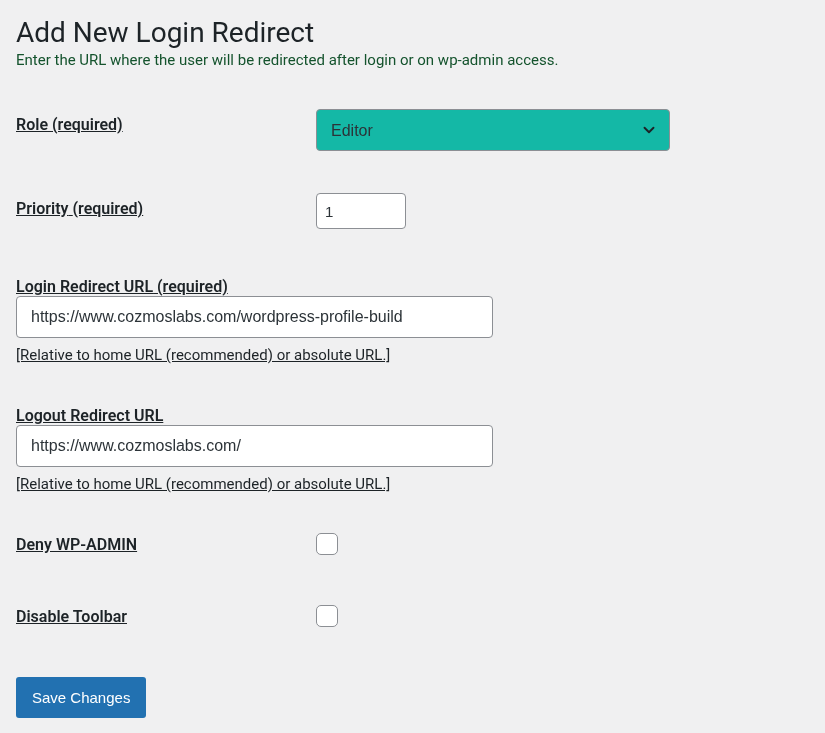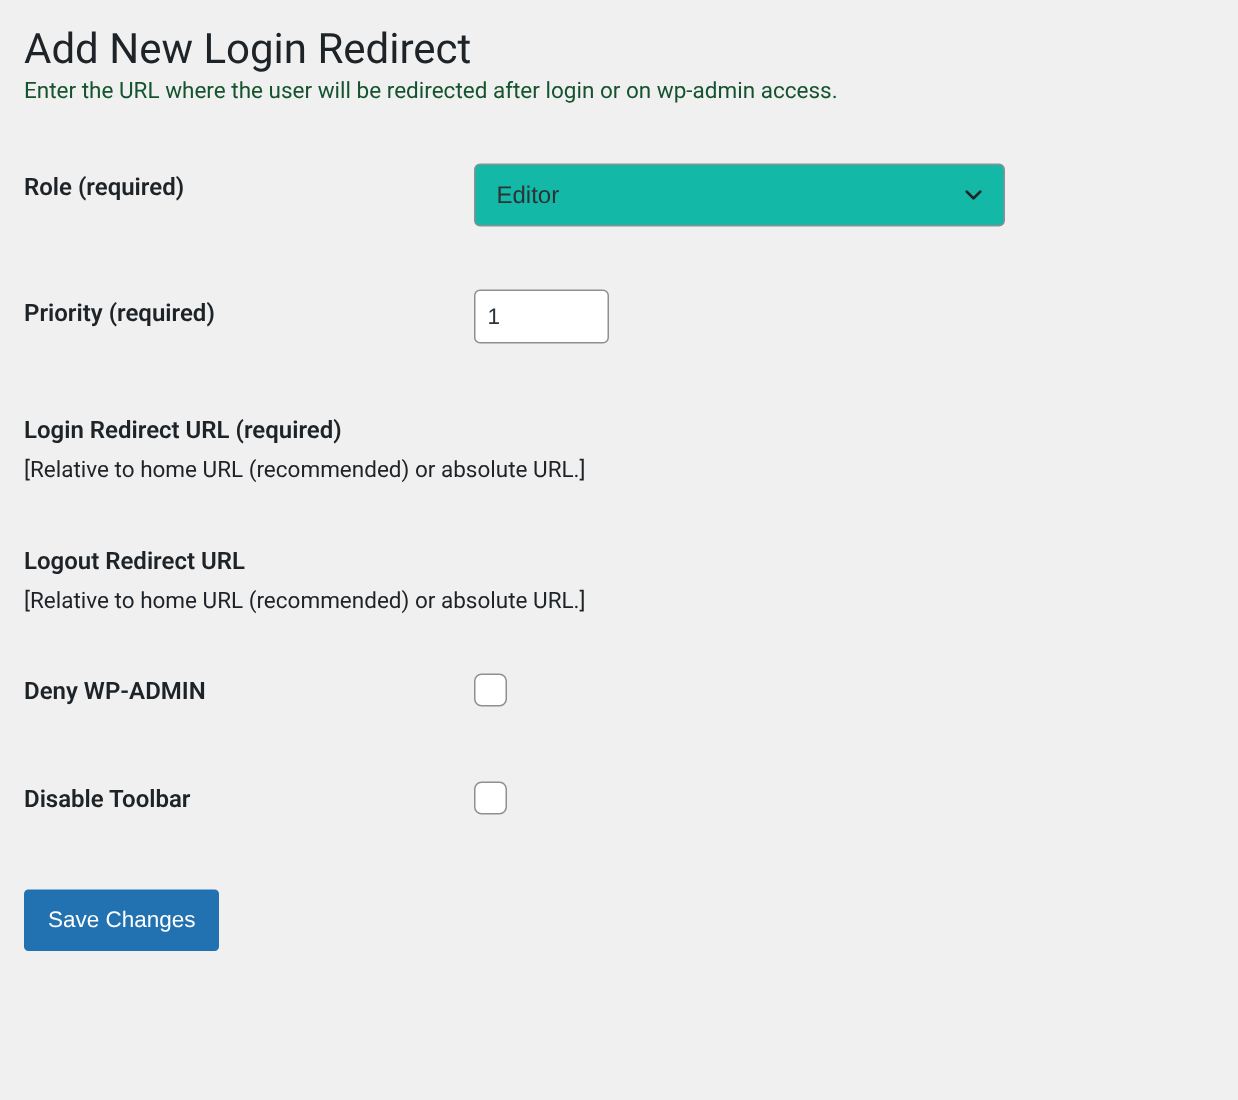--- a/index.html
+++ b/index.html
@@ -22,20 +22,21 @@
     }
     .description {
       font-size: 15px;
       color: #14532d;
       margin-bottom: 40px;
     }
     .form-row {
       display: flex;
       align-items: flex-start;
       margin-bottom: 42px;
+      text-decoration: underline;
     }
     .form-row.with-help {
       margin-bottom: 36px;
       flex-direction: column;
     }
     .form-label {
       width: 300px;
       font-size: 16px;
       font-weight: 600;
       color: #1d2327;
@@ -159,29 +160,31 @@
     <input type="number" class="number-input" value="1" style="">
   </div>
 </div>
 
 <div class="form-row with-help">
   <div class="form-label">
     <span>Login Redirect URL</span>
     <span class="req">(required)</span>
   </div>
   <div class="form-control-wrap">
+    <input type="text" class="text-input" value="https://www.cozmoslabs.com/wordpress-profile-build" style="">
     <div class="help-text">[Relative to home URL (recommended) or absolute URL.]</div>
   </div>
 </div>
 
 <div class="form-row with-help">
   <div class="form-label">
     <span>Logout Redirect URL</span>
   </div>
   <div class="form-control-wrap">
+    <input type="text" class="text-input" value="https://www.cozmoslabs.com/" style="">
     <div class="help-text">[Relative to home URL (recommended) or absolute URL.]</div>
   </div>
 </div>
 
 <div class="form-row">
   <div class="form-label">
     <span>Deny WP-ADMIN</span>
   </div>
   <div class="form-control-wrap">
     <input type="checkbox" class="checkbox" style="">

